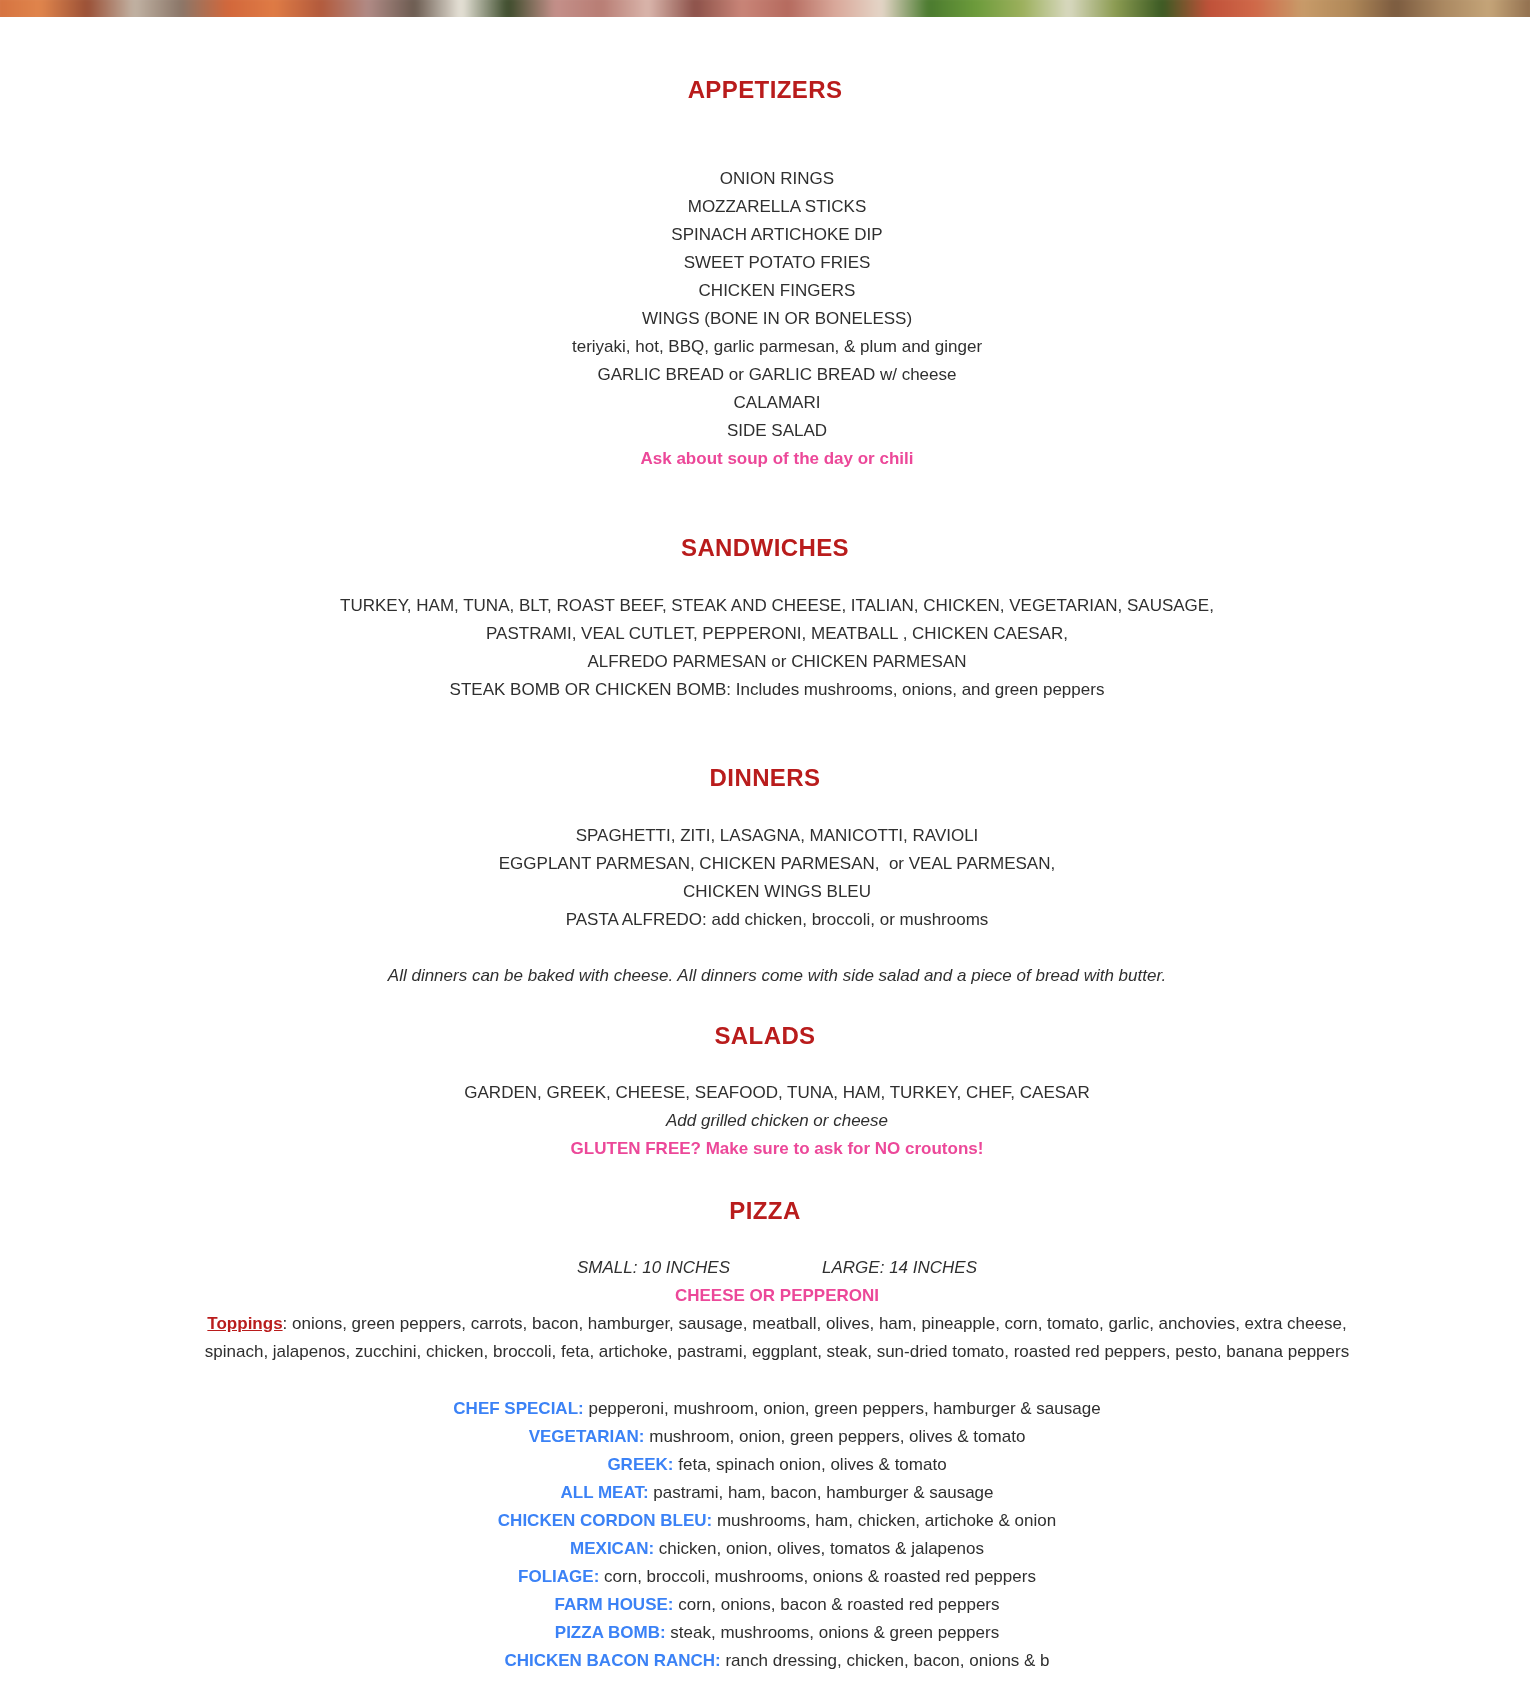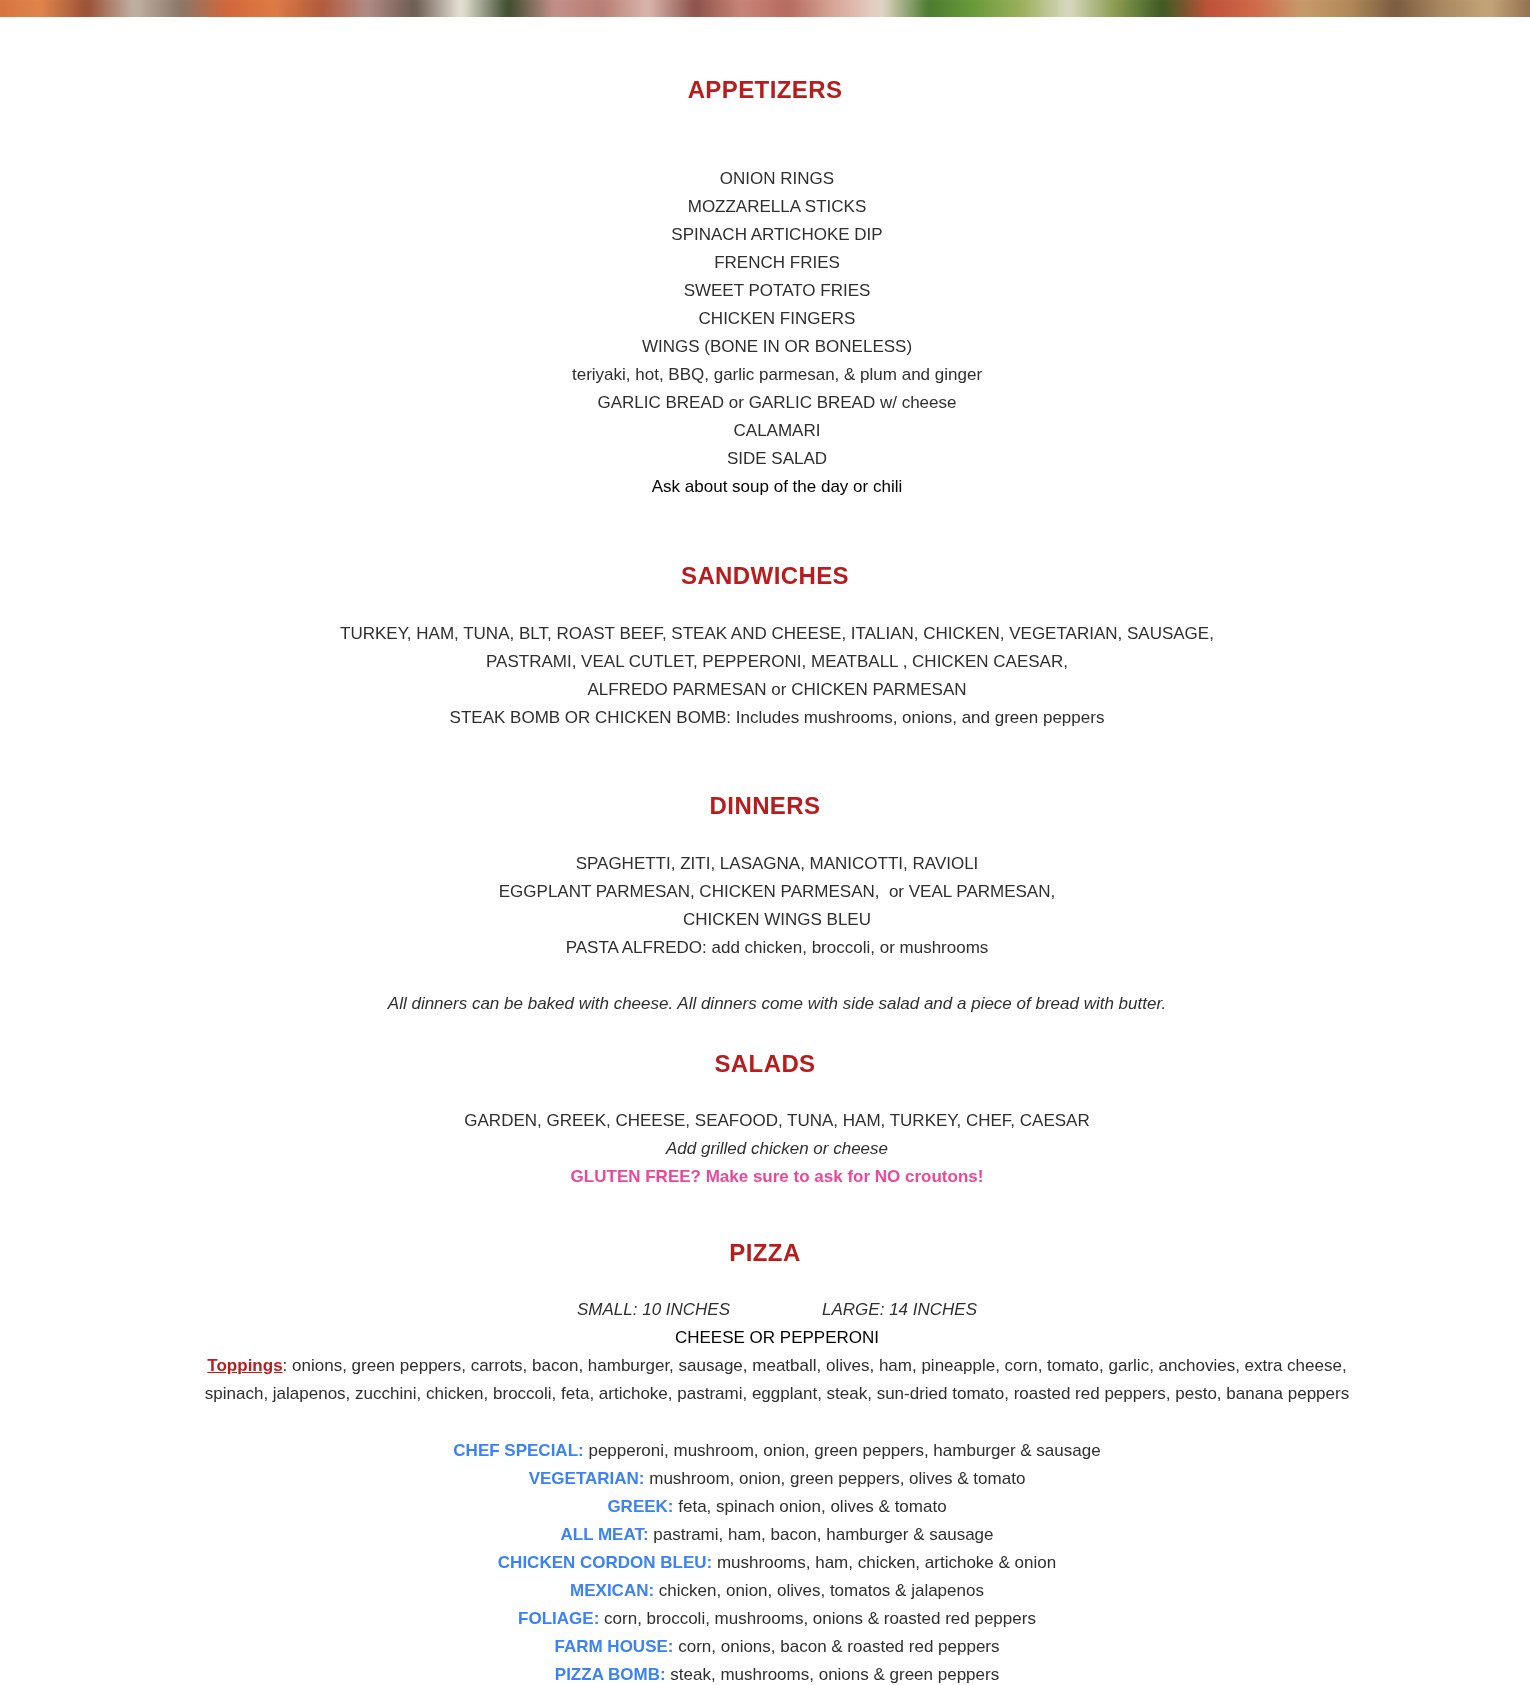--- a/index.html
+++ b/index.html
@@ -9,25 +9,25 @@
   .hero { height:17px; position:relative; overflow:hidden;
           box-shadow: inset 0 -2px 3px rgba(60,30,20,.30); }
   .hero-grad { position:absolute; inset:-6px; filter:blur(3px); }
 
   .menu { display:flow-root; text-align:center; font-size:17px; line-height:28px; }
 
   .title { font-size:24px; line-height:28px; font-weight:700; color:#b91c1c; letter-spacing:.4px; }
   .line  { min-height:28px;padding-left:24px; }
 
   .em     { font-style:italic; }
-  .med    { font-weight:400; color:#000000; }
+  .med    { font-weight:700; color:#ec4899; }
   .strong { font-weight:700; color:#ec4899; }
 
   .mt59{margin-top:59px} .mt61{margin-top:61px} .mt60{margin-top:60px}
-  .mt34{margin-top:48px} .mt32{margin-top:32px} .mt30{margin-top:30px}
+  .mt34{margin-top:34px} .mt32{margin-top:32px} .mt30{margin-top:30px}
   .mt29{margin-top:29px} .mt28{margin-top:28px}
 
   .toppings b { font-weight:700; color:#b91c1c; text-decoration:underline; }
   .specials b { font-weight:700; color:#3b82f6; }
   .size-gap { display:inline-block; width:92px; }
 </style>
 </head>
 <body>
 
 <div class="hero">
@@ -39,21 +39,20 @@
   <section>
     <h2 class="title mt59">APPETIZERS</h2>
     <div class="mt61">
 
         <p class="line">ONION RINGS</p>
 
         <p class="line">MOZZARELLA STICKS</p>
 
         <p class="line">SPINACH ARTICHOKE DIP</p>
 
-        <p class="line">FRENCH FRIES</p>
 
         <p class="line">SWEET POTATO FRIES</p>
 
         <p class="line">CHICKEN FINGERS</p>
 
         <p class="line">WINGS (BONE IN OR BONELESS)</p>
 
         <p class="line">teriyaki, hot, BBQ, garlic parmesan, &amp; plum and ginger</p>
 
         <p class="line">GARLIC BREAD or GARLIC BREAD w/ cheese</p>

